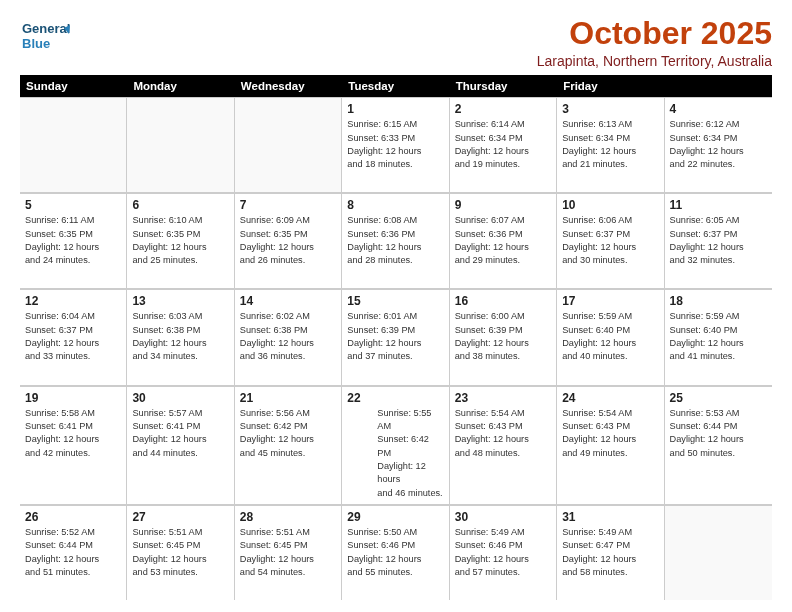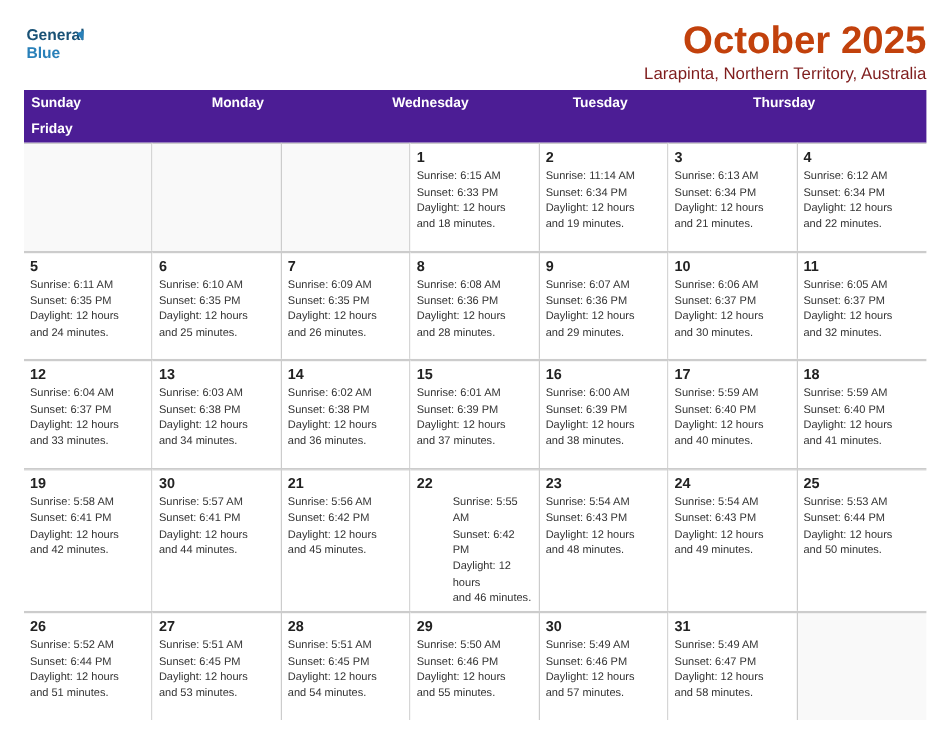--- a/index.html
+++ b/index.html
@@ -45,22 +45,22 @@
       color: #7f1d1d;
       margin-top: 2px;
     }
     .calendar {
       flex: 1;
       display: flex;
       flex-direction: column;
     }
     .cal-header {
       display: grid;
-      grid-template-columns: repeat(5, 1fr);
-      background: #4c1d95;
+      grid-template-columns: repeat(7, 1fr);
+      background: #000000;
     }
     .cal-header-cell {
       color: #fff;
       font-size: 11.5px;
       font-weight: bold;
       padding: 5px 6px;
       text-align: left;
     }
     .cal-body {
       flex: 1;
@@ -139,21 +139,21 @@
           <div class="cal-cell empty"></div>
           <div class="cal-cell">
             <span class="day-num">1</span>
             <div class="cell-text" style="white-space: pre-line;">Sunrise: 6:15 AM
 Sunset: 6:33 PM
 Daylight: 12 hours
 and 18 minutes.</div>
           </div>
           <div class="cal-cell">
             <span class="day-num">2</span>
-            <div class="cell-text" style="white-space: pre-line;">Sunrise: 11:14 AM
+            <div class="cell-text" style="white-space: pre-line;">Sunrise: 6:14 AM
 Sunset: 6:34 PM
 Daylight: 12 hours
 and 19 minutes.</div>
           </div>
           <div class="cal-cell">
             <span class="day-num">3</span>
             <div class="cell-text" style="white-space: pre-line;">Sunrise: 6:13 AM
 Sunset: 6:34 PM
 Daylight: 12 hours
 and 21 minutes.</div>

